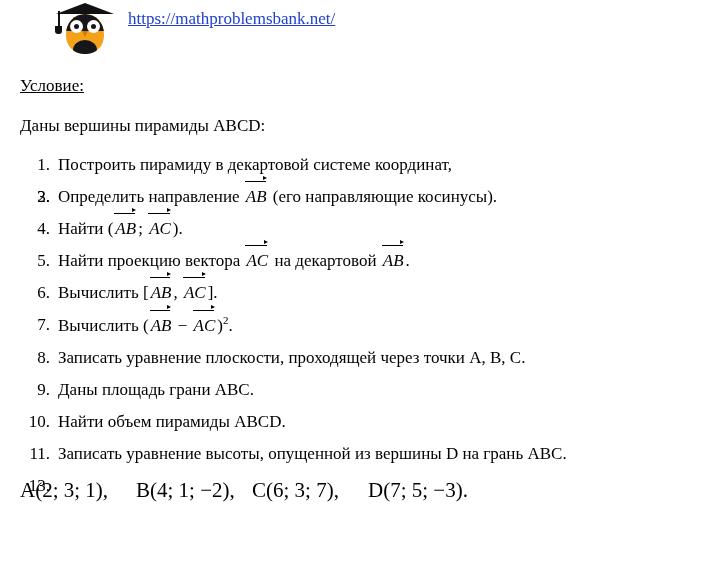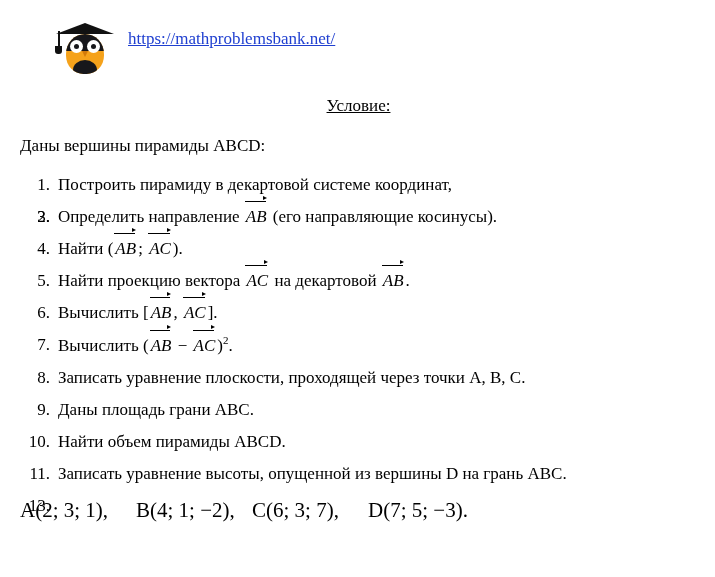--- a/index.html
+++ b/index.html
@@ -12,21 +12,21 @@
     background: #ffffff;
     font-family: "Liberation Serif", serif;
     color: #000000;
     overflow: hidden;
   }
   .page {
     position: relative;
     width: 715px;
     height: 577px;
     box-sizing: border-box;
-    padding: 20px 18px 0 18px;
+    padding: 0 18px 0 18px;
   }
   .header {
     display: flex;
     align-items: flex-start;
     gap: 12px;
     margin-left: 36px;
   }
   .logo {
     width: 62px;
     height: 58px;
@@ -44,21 +44,20 @@
     text-decoration: underline;
     font-size: 17px;
     font-family: "Liberation Serif", serif;
     line-height: 1.35;
   }
   .section-title {
     margin-top: 18px;
     margin-left: 2px;
     font-size: 17px;
     text-decoration: underline;
-    text-align: center;
   }
   .intro {
     margin-top: 20px;
     margin-left: 2px;
     font-size: 17px;
   }
   ol.tasks {
     margin: 18px 0 0 0;
     padding: 0;
     list-style: none;

